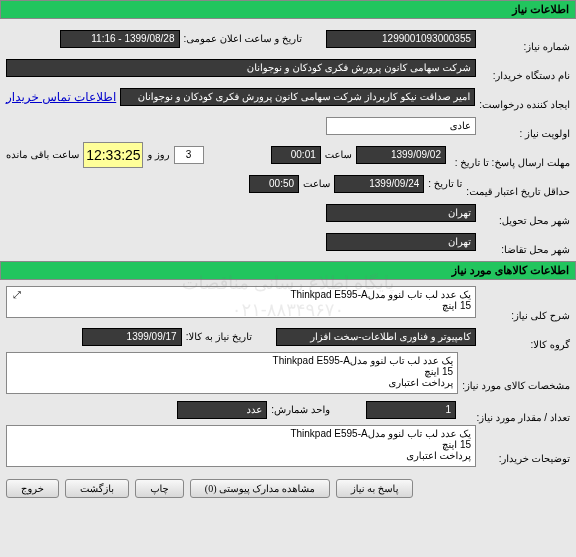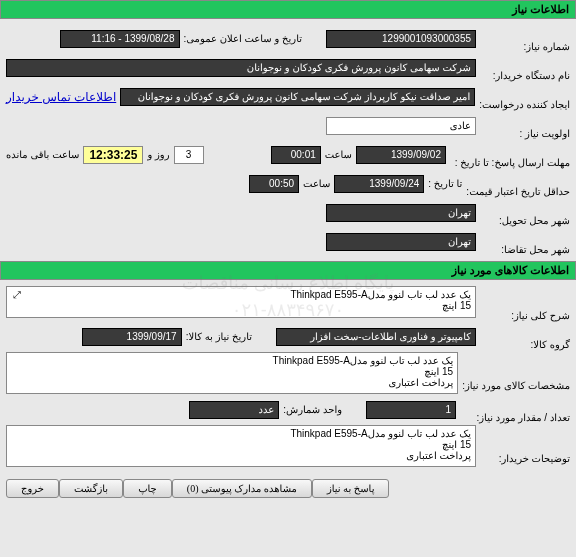--- a/index.html
+++ b/index.html
@@ -63,45 +63,45 @@
 }
 .field-dark {
   background: #3a3a3a;
   color: #fff;
   border: 1px solid #000;
 }
 .field-yellow {
   background: #ffff99;
   border: 1px solid #888;
   padding: 1px 4px;
-  font-size: 12px;
-  height: 18px;
+  font-size: 14px;
+  height: 26px;
   display: flex;
   align-items: center;
-  font-weight: bold;
 }
 .textarea-field {
   background: #fff;
   border: 1px solid #888;
   padding: 2px 4px;
   font-size: 10px;
   min-height: 32px;
   flex: 1;
   display: flex;
   flex-direction: column;
   justify-content: flex-start;
 }
 .link {
   color: #0000cc;
   text-decoration: underline;
   font-size: 12px;
   cursor: pointer;
 }
 .button-bar {
   display: flex;
+  gap: 6px;
   padding: 6px;
   justify-content: flex-start;
   flex-direction: row-reverse;
 }
 .btn {
   background: linear-gradient(#f8f8f8, #d8d8d8);
   border: 1px solid #888;
   border-radius: 3px;
   padding: 3px 14px;
   font-size: 10px;
@@ -211,21 +211,21 @@
     <div class="textarea-field" style="min-height:42px">
       <div>یک عدد لب تاب لنوو مدلThinkpad E595-A</div>
       <div>15 اینچ</div>
       <div>پرداخت اعتباری</div>
     </div>
   </div>
 
   <div class="row">
     <span class="label" style="min-width:110px">تعداد / مقدار مورد نیاز:</span>
     <span class="field field-dark" style="width:90px">1</span>
-    <span class="label-sm" style="margin-right:20px">واحد شمارش:</span>
+    <span class="label-sm" style="margin-right:32px">واحد شمارش:</span>
     <span class="field field-dark" style="width:90px">عدد</span>
   </div>
 
   <div class="row" style="align-items:flex-start">
     <span class="label" style="padding-top:12px">توضیحات خریدار:</span>
     <div class="textarea-field" style="min-height:42px">
       <div>یک عدد لب تاب لنوو مدلThinkpad E595-A</div>
       <div>15 اینچ</div>
       <div>پرداخت اعتباری</div>
     </div>

